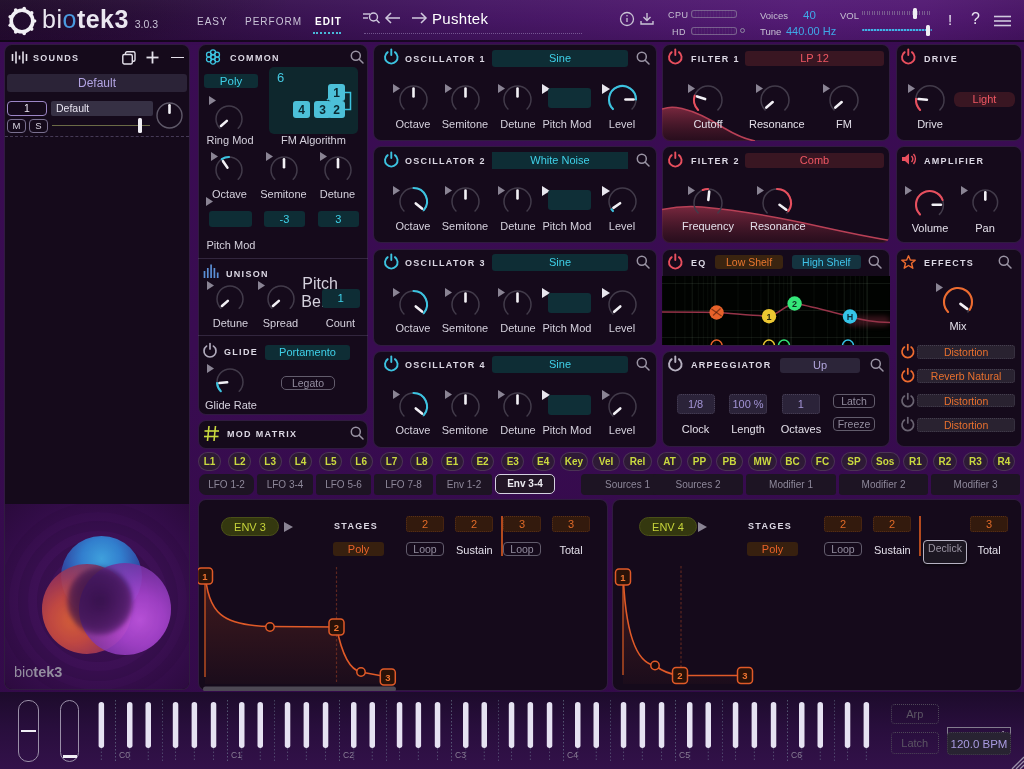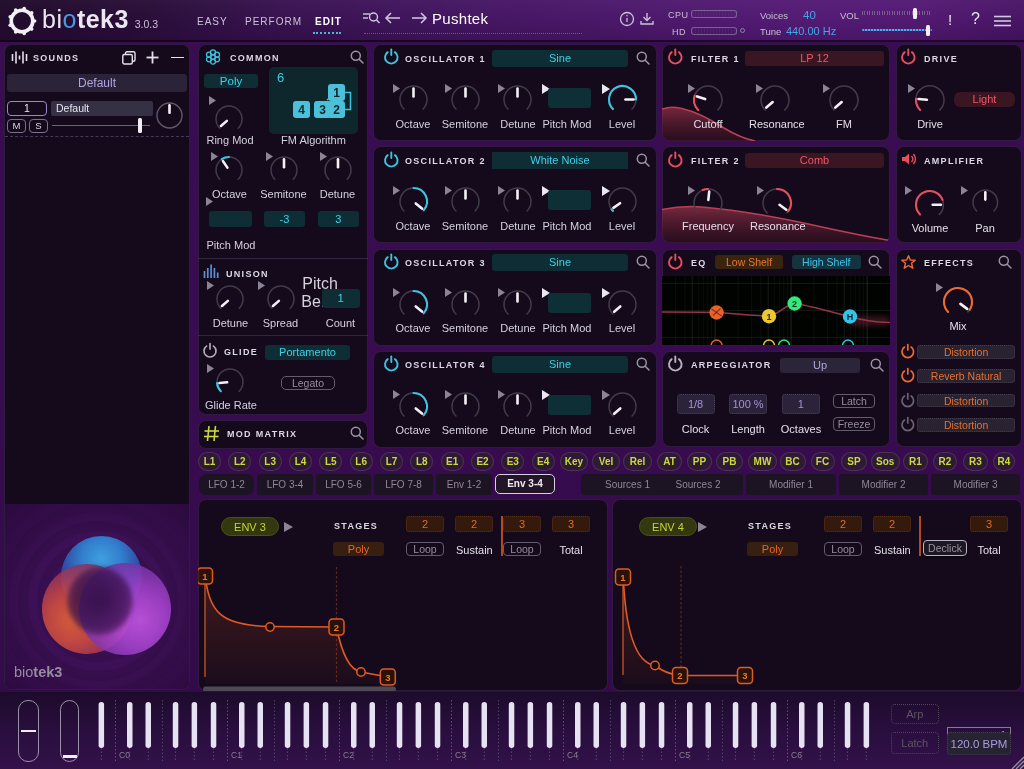--- a/index.html
+++ b/index.html
@@ -591,21 +591,21 @@
       <polygon points="0,0 9,5.0 0,10" fill="#8a8494"></polygon>
     </svg>
 <div style="position:absolute;left:748px;top:520.5px;font-size:9px;font-weight:700;letter-spacing:1.3px;color:#dcd8e4;white-space:nowrap">STAGES</div>
 <div class="sbox" style="left:824px;top:515.5px">2</div>
 <div class="sbox" style="left:873px;top:515.5px">2</div>
 <div style="position:absolute;left:919px;top:516px;width:1.5px;height:40px;background:#b44a1e"></div>
 <div class="sbox" style="left:970px;top:515.5px">3</div>
 <div style="position:absolute;left:747px;top:541.5px;width:51px;height:14px;background:#37200f;border-radius:3px;color:#e8622a;font-size:11px;text-align:center;line-height:14px">Poly</div>
 <div class="obtn" style="left:824px;top:541.5px;width:38px;border-radius:4px">Loop</div>
 <div style="position:absolute;left:874px;top:543.5px;width:36px;font-size:11px;color:#e3dfe9;text-align:center;font-weight:400;letter-spacing:0px;">Sustain</div>
-<div style="position:absolute;left:923px;top:540px;width:44px;height:16px;background:#1c1722;border:1px solid #b6b2c2;border-radius:4px;color:#9a94a2;font-size:10.5px;text-align:center;line-height:15px;box-shadow:0 2px 3px rgba(0,0,0,0.5)">Declick</div>
+<div style="position:absolute;left:923px;top:540px;width:44px;height:24px;background:#1c1722;border:1px solid #b6b2c2;border-radius:4px;color:#9a94a2;font-size:10.5px;text-align:center;line-height:15px;box-shadow:0 2px 3px rgba(0,0,0,0.5)">Declick</div>
 <div style="position:absolute;left:973px;top:543.5px;width:32px;font-size:11px;color:#e3dfe9;text-align:center;font-weight:400;letter-spacing:0px;">Total</div>
 <svg style="position:absolute;left:198px;top:499px" width="410" height="192" viewBox="0 0 410 192">
       <defs>
         <linearGradient id="eg" x1="0" y1="0" x2="0" y2="1">
           <stop offset="0" stop-color="rgba(215,82,35,0.24)"></stop>
           <stop offset="1" stop-color="rgba(215,82,35,0.03)"></stop>
         </linearGradient>
       </defs>
       <path d="M7,71 C9,115 25,126.5 72,127.5 L138.5,128 C144,156 152,171 163,173 L189.8,178 L189.8,185 L7,185 Z" fill="url(#eg)"></path>
       <line x1="138.5" y1="68" x2="138.5" y2="185" stroke="rgba(200,80,40,0.40)" stroke-width="1.2" stroke-dasharray="2.5,2"></line>

